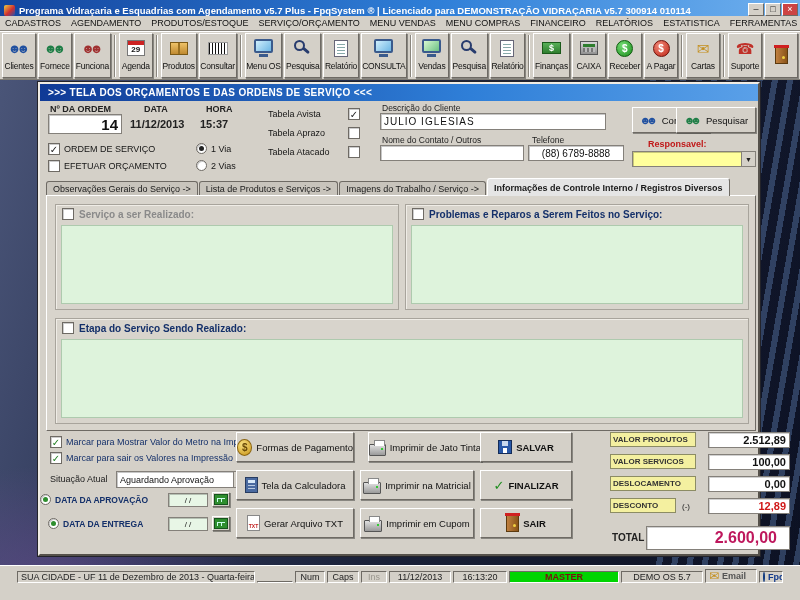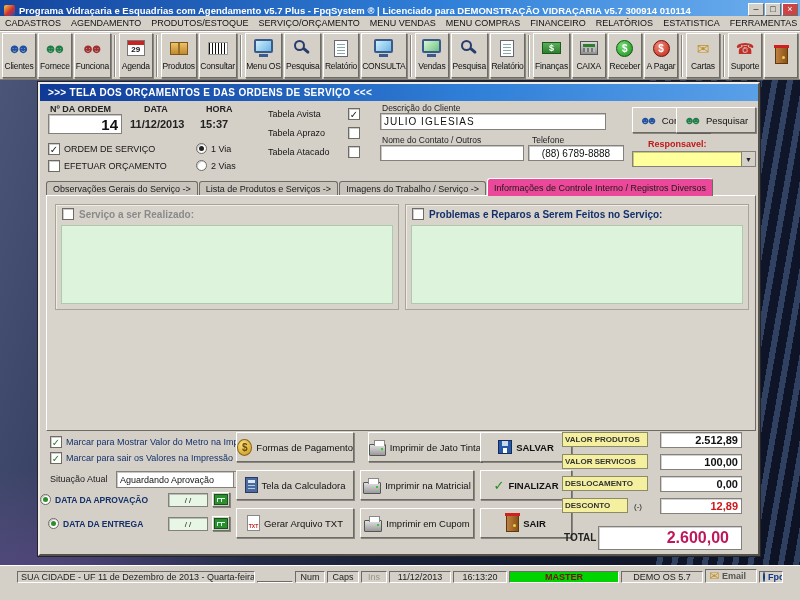--- a/index.html
+++ b/index.html
@@ -120,21 +120,21 @@
 
   .formarea{position:absolute;left:0;top:17px;width:718px;height:77px}
 
   .btn{display:flex;align-items:center;justify-content:center;gap:4px;background:#d4d0c8;
     border:1px solid;border-color:#fff #6e6a64 #6e6a64 #fff;box-shadow:1px 1px 0 rgba(60,60,56,.5);
     font-size:9.5px;color:#111;cursor:pointer;white-space:nowrap}
 
   .tabs{position:absolute;left:6px;top:94px;width:710px;height:18px;display:flex;align-items:flex-end}
   .tab{height:15px;padding:4px 6px;font-size:9px;color:#1a1a1a;background:#c8c4bc;display:flex;align-items:center;
     border:1px solid #6e6a64;border-bottom:none;border-radius:3px 3px 0 0;margin-right:1px;cursor:pointer;white-space:nowrap}
-  .tab.active{height:18px;background:#ec4899;position:relative;z-index:3;border-color:#fff #6e6a64 transparent #fff;font-weight:normal}
+  .tab.active{height:18px;background:#e5e5e5;position:relative;z-index:3;border-color:#fff #6e6a64 transparent #fff;font-weight:bold}
   .tabpanel{position:absolute;left:6px;top:111px;width:710px;height:236px;background:#d8d4cc;
     border:1px solid;border-color:#fff #6e6a64 #6e6a64 #fff;z-index:1}
 
   .gbox{position:absolute;border:1px solid #a8a49c;box-shadow:inset 1px 1px 0 #efece6;background:#d8d4cc}
   .gbox .ghead{position:absolute;left:6px;top:3px;display:flex;align-items:flex-end;gap:5px;font-size:10px;font-weight:bold}
   .greenarea{position:absolute;left:5px;right:5px;top:20px;bottom:5px;background:#def3dc;border:1px solid #aecaae;cursor:text}
 
   .footer{position:absolute;left:0;top:348px;width:718px;height:124px}
   .combo{position:absolute;background:#fff;border:1px solid #84807a;box-shadow:inset 1px 1px 0 rgba(0,0,0,.22);
     display:flex;align-items:center;font-size:9px;color:#111}
@@ -400,20 +400,27 @@
         </div>
         <div class="greenarea"></div>
       </div>
       <div class="gbox" style="left:358px;top:8px;width:344px;height:106px">
         <div class="ghead" style="color:#14306a">
           <span class="cb"></span>
           <span>Problemas e Reparos a Serem Feitos no Serviço:</span>
         </div>
         <div class="greenarea"></div>
       </div>
+      <div class="gbox" style="left:8px;top:122px;width:694px;height:106px">
+        <div class="ghead" style="color:#14306a">
+          <span class="cb"></span>
+          <span>Etapa do Serviço Sendo Realizado:</span>
+        </div>
+        <div class="greenarea"></div>
+      </div>
     </div>
 
     <div class="footer">
       <div class="cbrow" style="left:10px;top:4px;color:#14306a">
         <span class="cb checked green"></span>
         <span>Marcar para Mostrar Valor do Metro na Impressão</span>
       </div>
       <div class="cbrow" style="left:10px;top:20px;color:#14306a">
         <span class="cb checked green"></span>
         <span>Marcar para sair os Valores na Impressão</span>
@@ -472,21 +479,21 @@
       </div>
       <div class="btn" style="position:absolute;left:440px;top:38px;width:92px;height:30px;font-weight:bold">
         <span class="ic ic-check"></span>
         <span>FINALIZAR</span>
       </div>
       <div class="btn" style="position:absolute;left:440px;top:76px;width:92px;height:30px;font-weight:bold">
         <span class="ic ic-door"></span>
         <span>SAIR</span>
       </div>
 
-      <div style="position:absolute;left:522px;top:0;width:180px;height:124px">
+      <div style="position:absolute;left:570px;top:0;width:180px;height:124px">
         <span class="ylbl" style="left:0;top:0;width:86px">VALOR PRODUTOS</span>
         <div class="vbox" style="left:98px;top:0;width:82px">2.512,89</div>
         <span class="ylbl" style="left:0;top:22px;width:86px">VALOR SERVICOS</span>
         <div class="vbox" style="left:98px;top:22px;width:82px">100,00</div>
         <span class="ylbl" style="left:0;top:44px;width:86px">DESLOCAMENTO</span>
         <div class="vbox" style="left:98px;top:44px;width:82px">0,00</div>
         <span class="ylbl" style="left:0;top:66px;width:66px">DESCONTO</span>
         <span class="lbl" style="left:72px;top:70px;font-size:8px">(-)</span>
         <div class="vbox red" style="left:98px;top:66px;width:82px">12,89</div>
         <span class="lbl b" style="left:2px;top:100px;font-size:10px">TOTAL</span>

